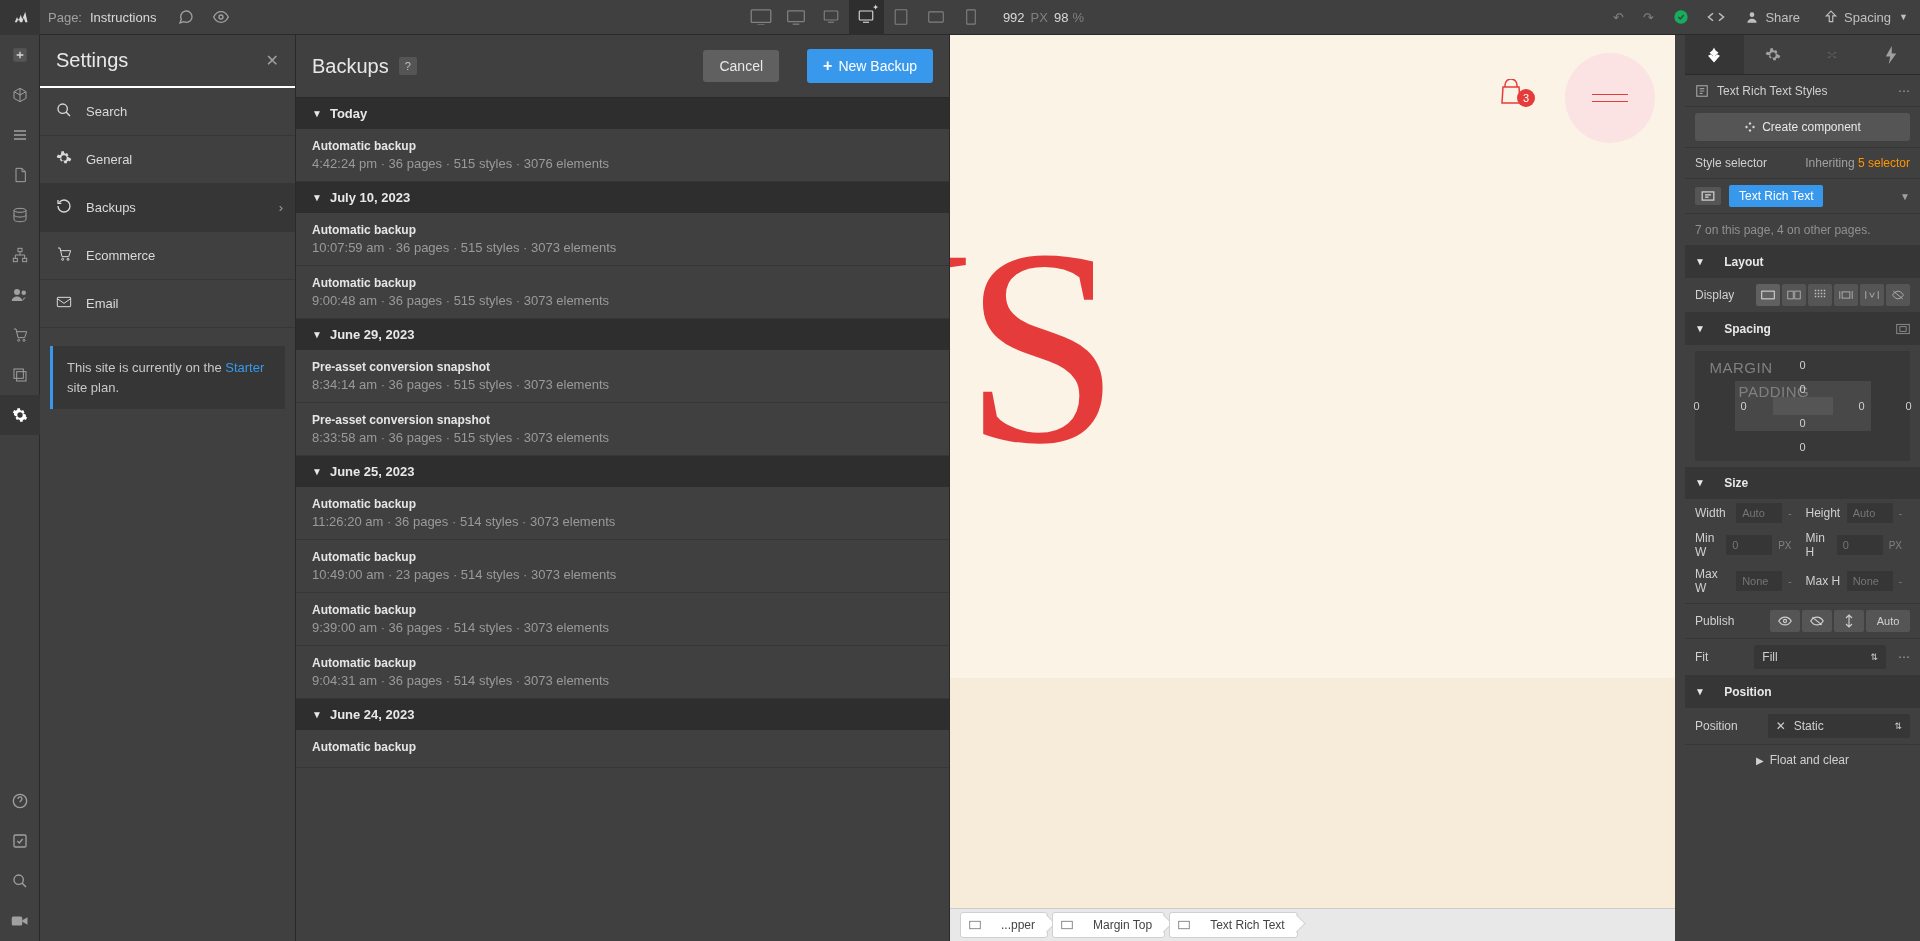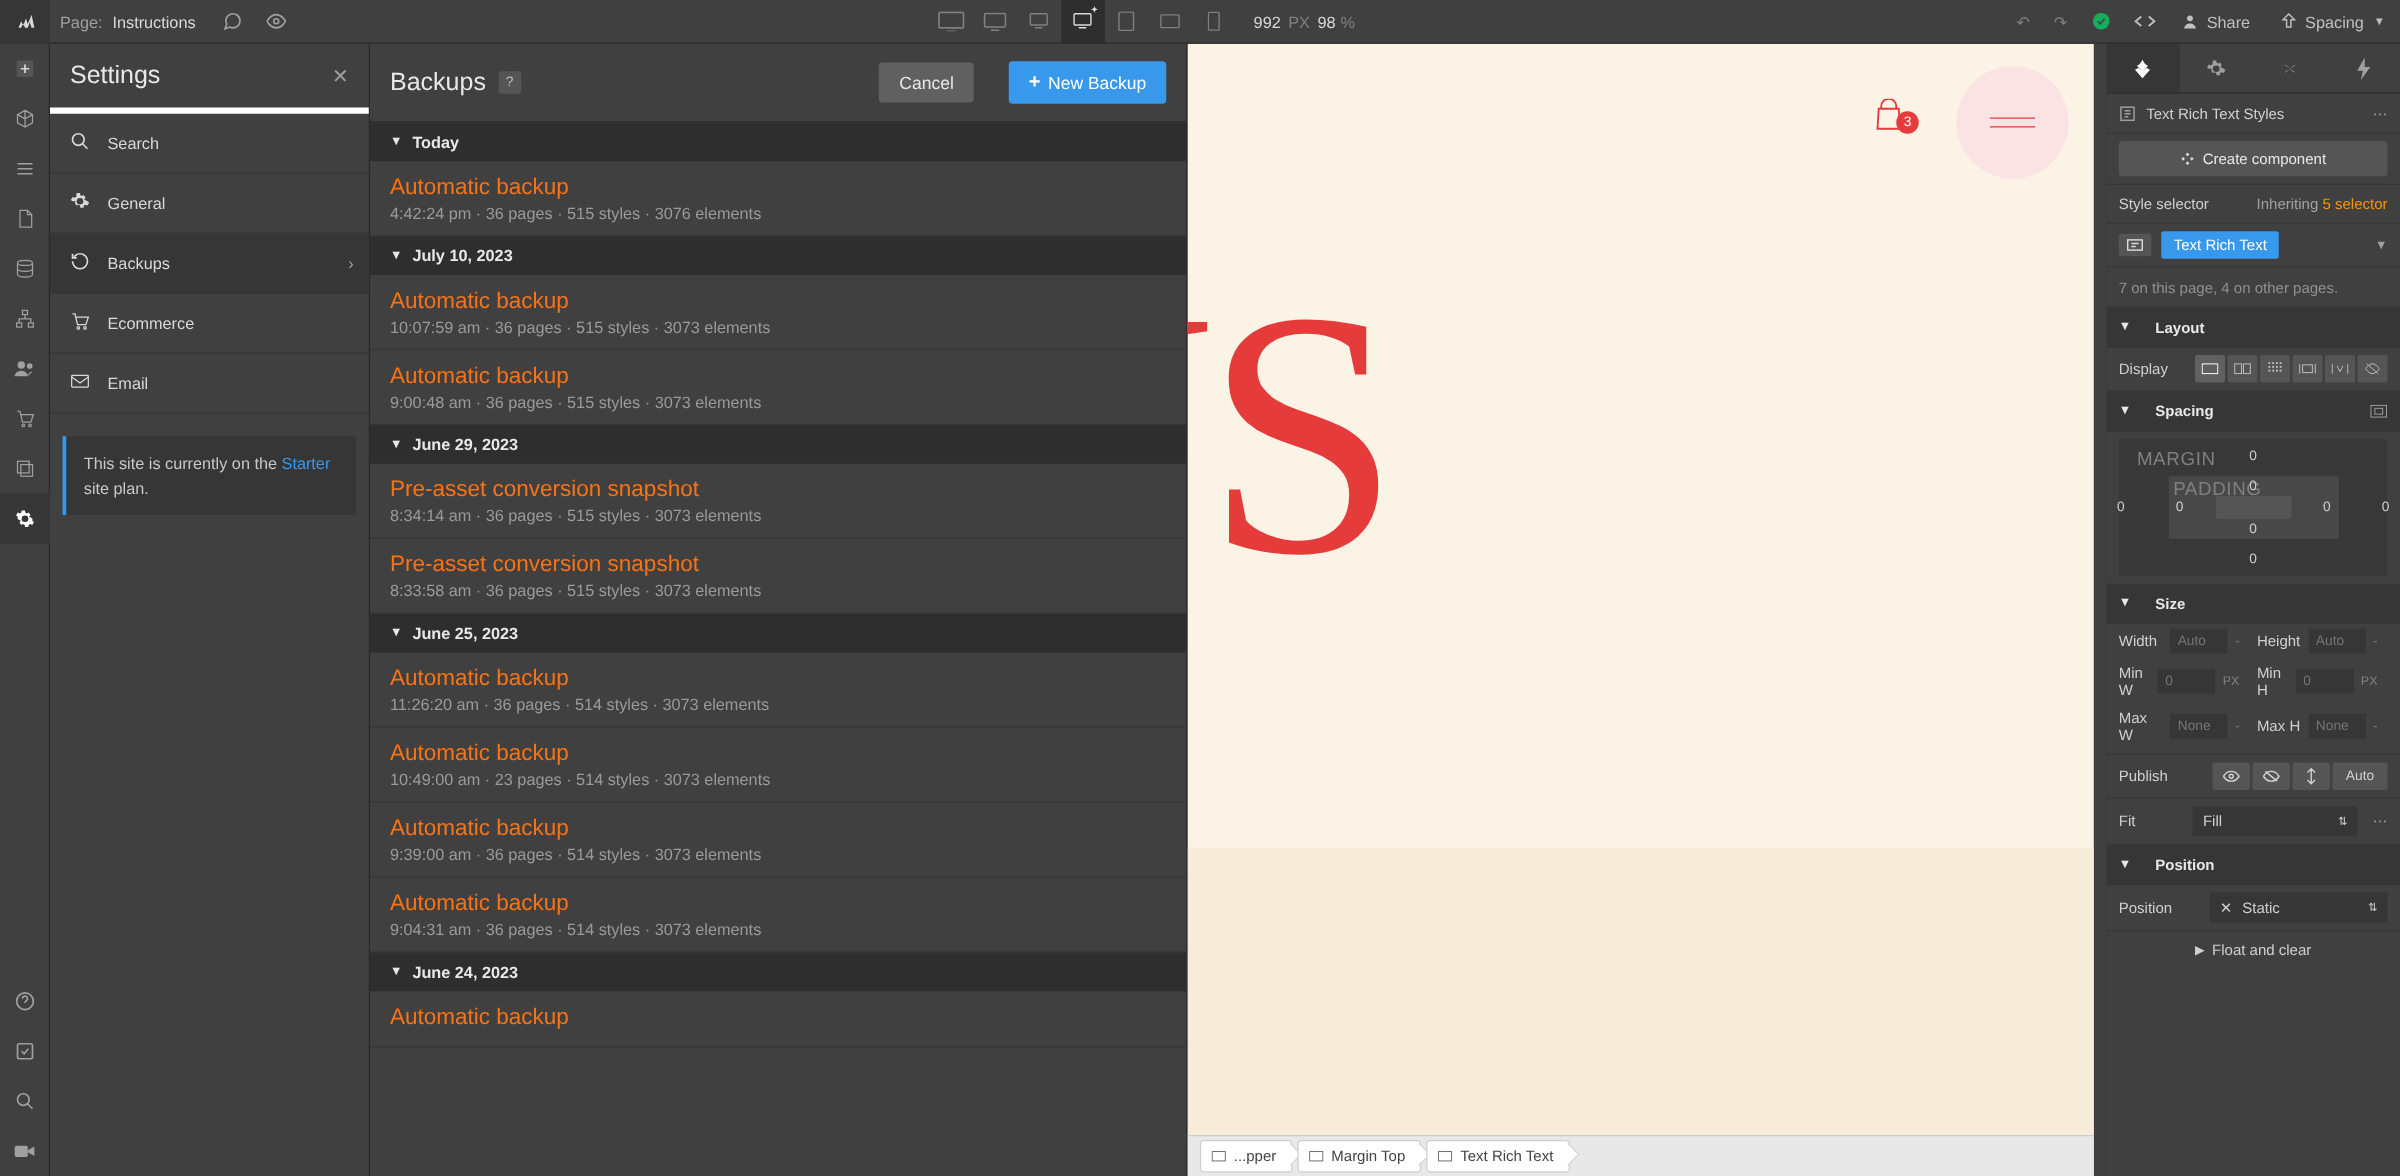--- a/index.html
+++ b/index.html
@@ -22,54 +22,54 @@
 .tr-btn{height:35px;padding:0 12px;display:flex;align-items:center;gap:6px;color:#c0c0c0;font-size:13px}
 .tr-btn.ok{width:35px;padding:0;justify-content:center;color:#14ae5c}
 .tr-btn.code{width:35px;padding:0;justify-content:center}
 .tr-btn.undo,.tr-btn.redo{width:30px;padding:0;justify-content:center;color:#808080}
 .main{display:flex;height:calc(941px - 35px)}
 .left-rail{width:40px;background:#404040;display:flex;flex-direction:column;border-right:1px solid #2a2a2a}
 .rail-icon{width:40px;height:40px;display:flex;align-items:center;justify-content:center;color:#a0a0a0}
 .rail-icon.active{background:#363636;color:#fff}
 .rail-spacer{flex:1}
 .settings-panel{width:256px;background:#404040;border-right:1px solid #2a2a2a;display:flex;flex-direction:column}
-.settings-header{padding:14px 16px;display:flex;align-items:center;justify-content:space-between;border-bottom:5px solid #ffffff}
+.settings-header{padding:14px 16px;display:flex;align-items:center;justify-content:space-between;border-bottom:2px solid #ffffff}
 .settings-header h1{font-size:20px;font-weight:400;color:#e8e8e8}
 .close-x{color:#a0a0a0;font-size:16px}
 .settings-item{height:48px;display:flex;align-items:center;padding:0 16px;gap:14px;color:#d9d9d9;border-bottom:1px solid #363636;position:relative}
 .settings-item.active{background:#363636}
 .settings-item .chev{position:absolute;right:12px;color:#a0a0a0}
 .plan-box{margin:18px 10px;border-left:3px solid #3898ec;background:#363636;padding:12px 14px;line-height:1.5;color:#c8c8c8}
 .plan-box a{color:#3898ec;text-decoration:none}
 .backups-panel{width:654px;background:#404040;display:flex;flex-direction:column;border-right:1px solid #2a2a2a;overflow:hidden}
 .backups-header{padding:14px 16px;display:flex;align-items:center;gap:10px;border-bottom:1px solid #2a2a2a}
 .backups-header h1{font-size:20px;font-weight:400;color:#e8e8e8}
 .help-badge{width:18px;height:18px;background:#555;border-radius:2px;display:flex;align-items:center;justify-content:center;font-size:11px;color:#c0c0c0}
 .backups-header .sp{flex:1}
 .btn-cancel{background:#606060;color:#e8e8e8;border:none;padding:8px 16px;border-radius:3px;font-size:14px}
 .btn-new{background:#3898ec;color:#fff;border:none;padding:8px 16px;border-radius:3px;font-size:14px;display:flex;align-items:center;gap:6px}
 .backup-list{flex:1;overflow-y:scroll}
 .backup-list::-webkit-scrollbar{width:8px}
 .backup-list::-webkit-scrollbar-track{background:#363636}
 .backup-list::-webkit-scrollbar-thumb{background:#606060;border-radius:4px}
 .date-header{background:#2e2e2e;padding:8px 16px;color:#e8e8e8;font-weight:600;font-size:13px;display:flex;align-items:center;gap:8px}
 .backup-row{padding:10px 16px;border-bottom:1px solid #363636}
-.backup-row .title{font-weight:400;color:#f97316;margin-bottom:3px;font-size:18px}
+.backup-row .title{font-weight:700;color:#e5e5e5;margin-bottom:3px;font-size:12px}
 .backup-row .meta{color:#9a9a9a;font-size:13px}
 .canvas-area{flex:1;background:#404040;display:flex;flex-direction:column;position:relative;overflow:hidden}
 .canvas-inner{flex:1;background:#fbf3e5;position:relative;overflow:hidden;margin-left:0px;margin-right:10px}
 .pink-circle{position:absolute;top:18px;right:20px;width:90px;height:90px;border-radius:50%;background:#fbe3e3;display:flex;align-items:center;justify-content:center;flex-direction:column;gap:6px}
 .pink-circle .line{width:36px;height:1px;background:#e63b3b}
 .bag-wrap{position:absolute;top:42px;right:140px;display:flex;align-items:center}
 .bag-wrap svg{width:24px;height:26px}
 .bag-badge{width:18px;height:18px;border-radius:50%;background:#e63b3b;color:#fff;display:flex;align-items:center;justify-content:center;font-size:11px;margin-left:-6px;margin-top:12px}
 .big-text{position:absolute;left:-180px;top:200px;color:#e63b3b;font-family:"Times New Roman",serif;font-size:280px;line-height:0.8;letter-spacing:-8px;font-weight:400}
 .cream-band{position:absolute;bottom:33px;left:0;right:0;height:230px;background:#f7ecd9}
 .breadcrumb{height:33px;background:#e8e8e8;display:flex;align-items:center;padding-left:10px;border-top:1px solid #ccc;position:absolute;bottom:0;left:0;right:10px}
-.bc-item{display:flex;align-items:center;gap:6px;padding:0 12px 0 8px;height:26px;background:#fff;border:1px solid #d0d0d0;border-radius:3px;margin-right:4px;color:#444;font-size:12px;position:relative}
+.bc-item{display:flex;align-items:center;gap:20px;padding:0 12px 0 8px;height:26px;background:#fff;border:1px solid #d0d0d0;border-radius:3px;margin-right:4px;color:#444;font-size:12px;position:relative}
 .bc-item:after{content:'';position:absolute;right:-6px;top:4px;width:12px;height:12px;border-right:1px solid #d0d0d0;border-top:1px solid #d0d0d0;transform:rotate(45deg);background:#fff}
 .style-panel{width:235px;background:#404040;display:flex;flex-direction:column;overflow:hidden}
 .style-tabs{height:40px;display:flex;border-bottom:1px solid #2a2a2a}
 .style-tab{flex:1;display:flex;align-items:center;justify-content:center;color:#a0a0a0}
 .style-tab.active{background:#363636;color:#fff}
 .sp-row{padding:6px 10px;display:flex;align-items:center;border-bottom:1px solid #363636;min-height:32px;font-size:12px;color:#d0d0d0;gap:8px}
 .sp-row.section{background:#363636;font-weight:600;color:#e8e8e8}
 .sp-row .fl{flex:1}
 .sp-tag{background:#3898ec;color:#fff;padding:4px 10px;border-radius:2px;font-size:12px}
 .sp-pill{background:#555;padding:3px 6px;border-radius:2px;display:flex;align-items:center;justify-content:center}

